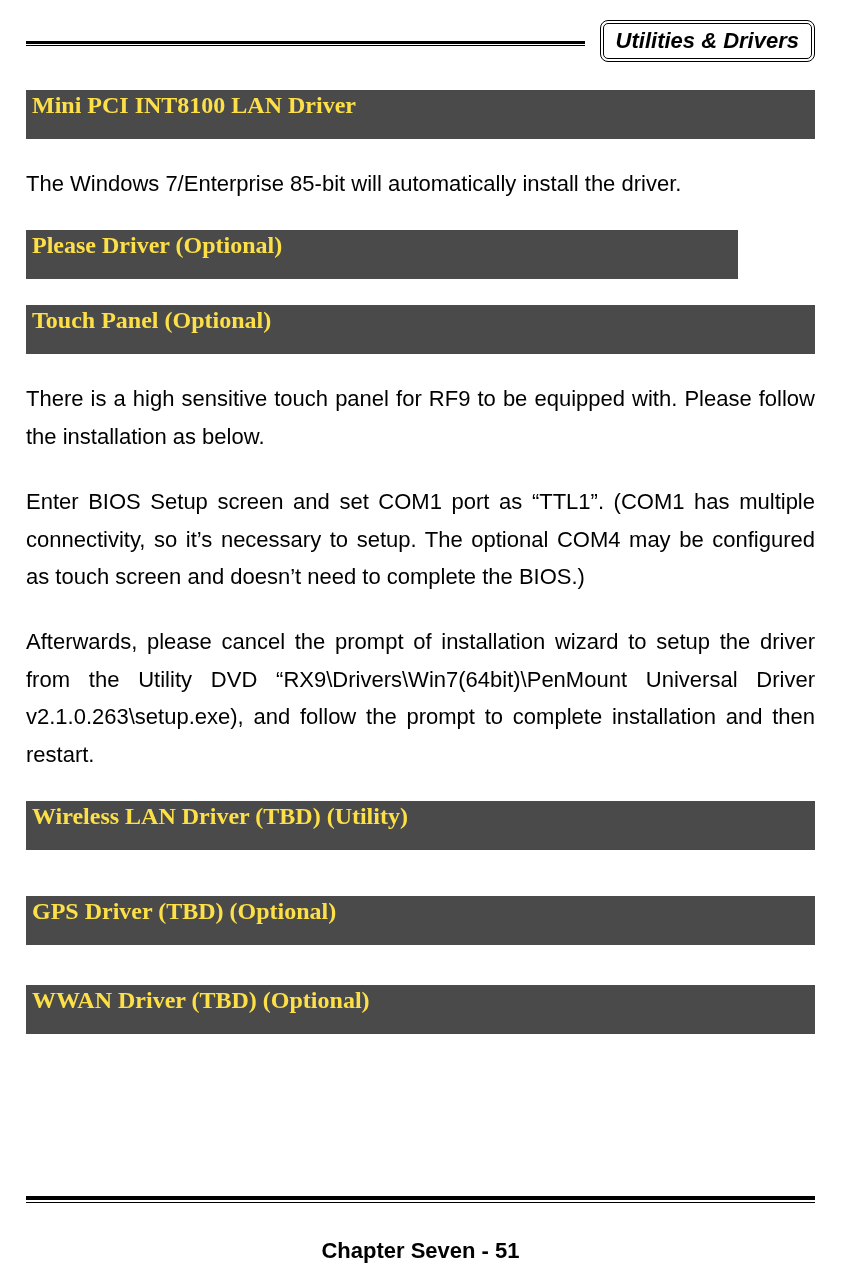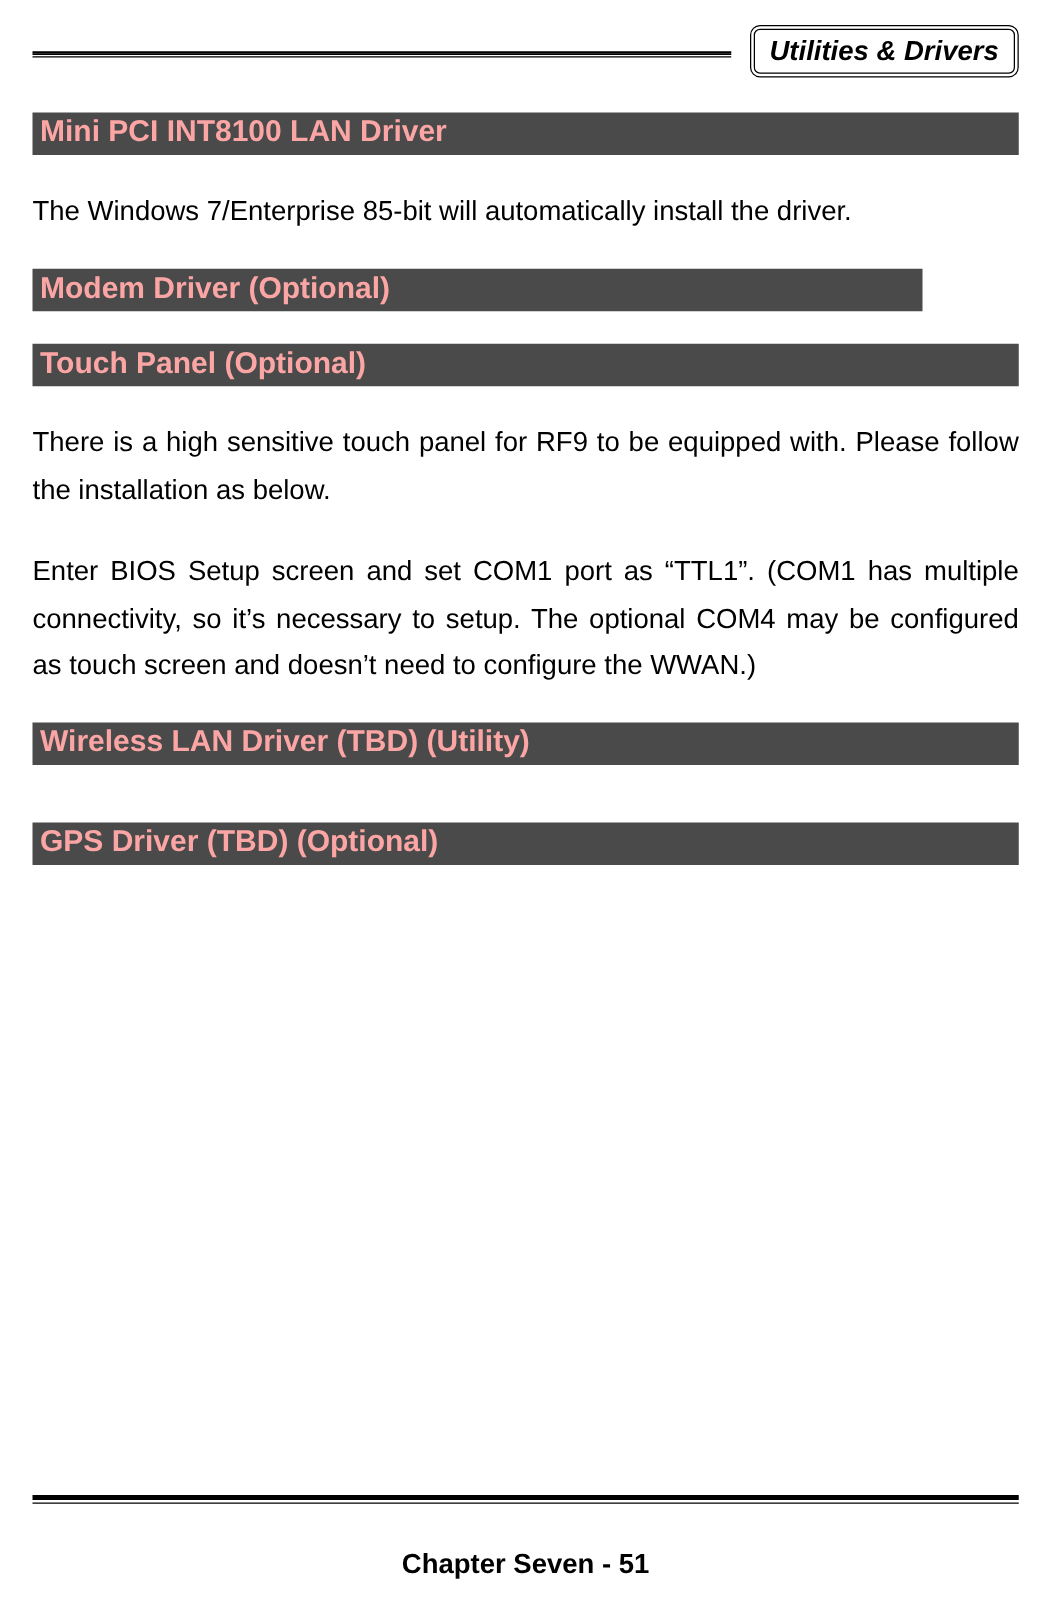--- a/index.html
+++ b/index.html
@@ -45,26 +45,27 @@
     padding: 4px 12px;
     font-size: 22px;
     font-weight: bold;
     font-style: italic;
     background:#fff;
     position:relative;
     z-index:2;
   }
   .section-bar {
     background: #4a4a4a;
-    color: #fca5a5;
+    color: #fde047;
     font-weight: bold;
     font-size: 24px;
-    padding: 2px 6px 4px 6px;
+    padding: 2px 6px 20px 6px;
     margin-top: 8px;
     margin-bottom: 26px;
+    font-family: Liberation Serif, serif;
   }
   .section-bar.short {
     width: 700px;
   }
   .body-text {
     font-size: 22px;
     line-height: 1.7;
     margin-bottom: 28px;
   }
   .body-text.justify {
@@ -98,31 +99,33 @@
 <div class="page">
 
   <div class="header-row">
     <div class="header-line"></div>
     <div class="header-box">Utilities &amp; Drivers</div>
   </div>
 
   <div class="section-bar"> Mini PCI INT8100 LAN Driver</div>
   <div class="body-text">The Windows 7/Enterprise 85-bit will automatically install the driver.</div>
 
-  <div class="section-bar short"> Modem Driver (Optional)</div>
+  <div class="section-bar short"> Please Driver (Optional)</div>
 
   <div class="section-bar"> Touch Panel (Optional)</div>
   <div class="body-text justify">There is a high sensitive touch panel for RF9 to be equipped with. Please follow the installation as below.</div>
-  <div class="body-text justify">Enter BIOS Setup screen and set COM1 port as “TTL1”. (COM1 has multiple connectivity, so it’s necessary to setup. The optional COM4 may be configured as touch screen and doesn’t need to configure the WWAN.)</div>
+  <div class="body-text justify">Enter BIOS Setup screen and set COM1 port as “TTL1”. (COM1 has multiple connectivity, so it’s necessary to setup. The optional COM4 may be configured as touch screen and doesn’t need to complete the BIOS.)</div>
+  <div class="body-text justify">Afterwards, please cancel the prompt of installation wizard to setup the driver from the Utility DVD “RX9\Drivers\Win7(64bit)\PenMount Universal Driver v2.1.0.263\setup.exe), and follow the prompt to complete installation and then restart.</div>
 
   <div class="section-bar"> Wireless LAN Driver (TBD) (Utility)</div>
   <div class="spacer-sm"></div>
   <div class="spacer-sm"></div>
   <div class="section-bar"> GPS Driver (TBD) (Optional)</div>
   <div class="spacer-sm"></div>
+  <div class="section-bar"> WWAN Driver (TBD) (Optional)</div>
 
   <div class="footer-area">
     <div class="footer-rule"></div>
     <div class="footer-rule2"></div>
     <div class="footer-text">Chapter Seven - 51</div>
   </div>
 
 </div>
 
 </body></html>

